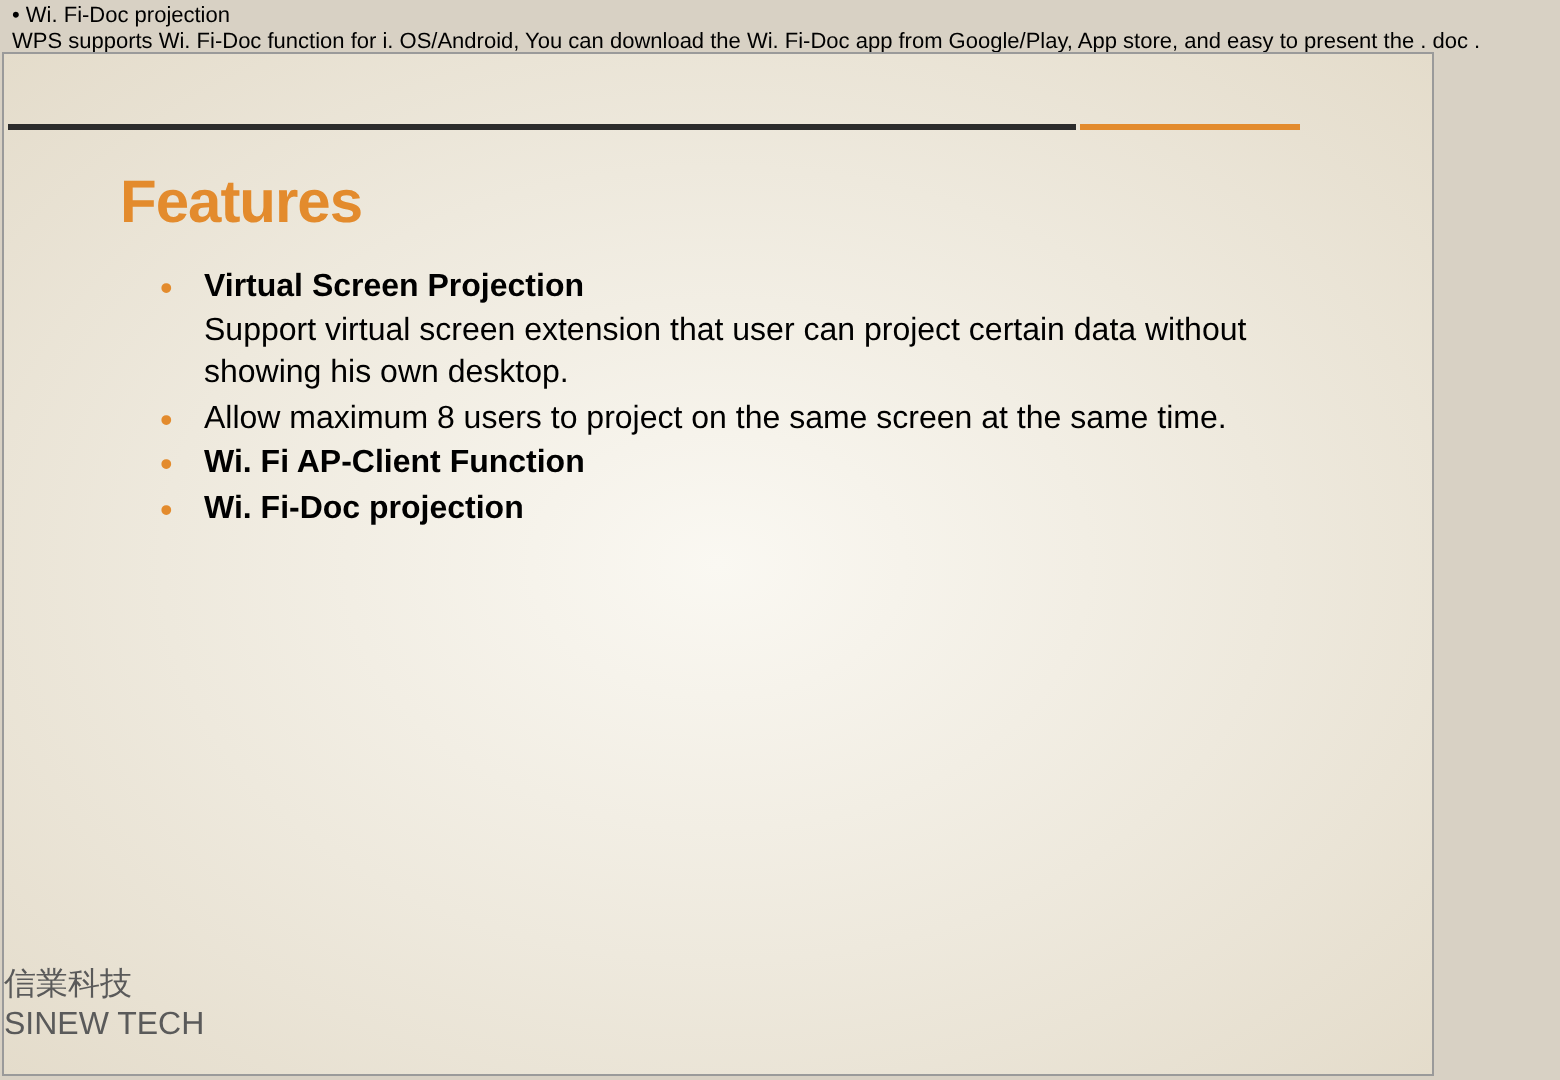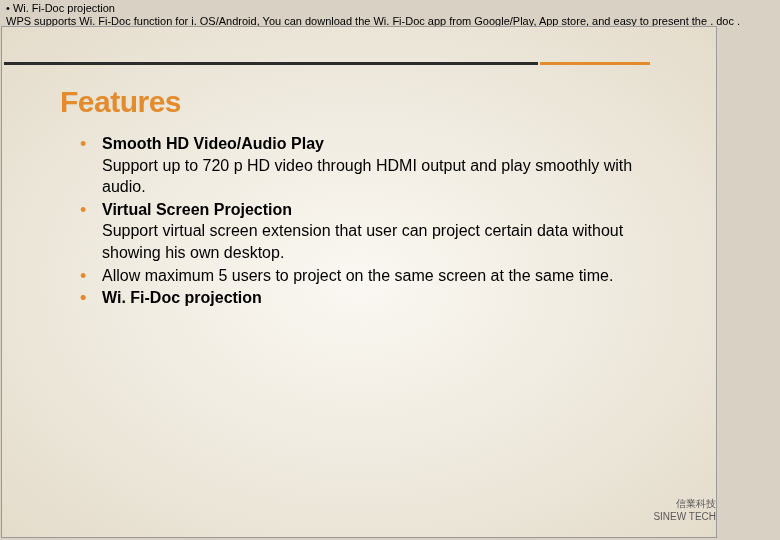--- a/index.html
+++ b/index.html
@@ -73,53 +73,50 @@
     font-size: 18px;
     line-height: 1.25;
   }
   .item .head { font-weight: bold; }
   .item .body { display: block; }
   .footer {
     position: absolute;
     bottom: 14px;
     left: 0;
     right: 0;
-    text-align: right;
-    font-size: 10px;
+    text-align: left;
+    font-size: 16px;
     color: #5a5a5a;
     line-height: 1.25;
   }
 </style>
 </head>
 <body>
 
 <div class="top-text">
   <span class="bullet"> • Wi. Fi-Doc projection</span><br>
   <span> WPS supports Wi. Fi-Doc function for i. OS/Android, You can download the Wi. Fi-Doc app from Google/Play, App store, and easy to present the . doc .</span>
 </div>
 
 <div class="slide">
   <div class="hr-line"></div>
   <div class="hr-accent"></div>
 
   <div class="title">Features</div>
 
   <div class="content">
     <div class="item">
-      <span class="head">Smooth HD Video/Audio Play</span>
-      <span class="body">Support up to 720 p HD video through HDMI output and play smoothly with audio.</span>
-    </div>
-    <div class="item">
       <span class="head">Virtual Screen Projection</span>
       <span class="body">Support virtual screen extension that user can project certain data without showing his own desktop.</span>
     </div>
     <div class="item">
-      <span class="body">Allow maximum 5 users to project on the same screen at the same time.</span>
+      <span class="body">Allow maximum 8 users to project on the same screen at the same time.</span>
     </div>
     <div class="item">
+      <span class="head">Wi. Fi AP-Client Function</span>
     </div>
     <div class="item">
       <span class="head">Wi. Fi-Doc projection</span>
     </div>
   </div>
 
   <div class="footer">
     <span>信業科技</span><br>
     <span>SINEW TECH</span>
   </div>

